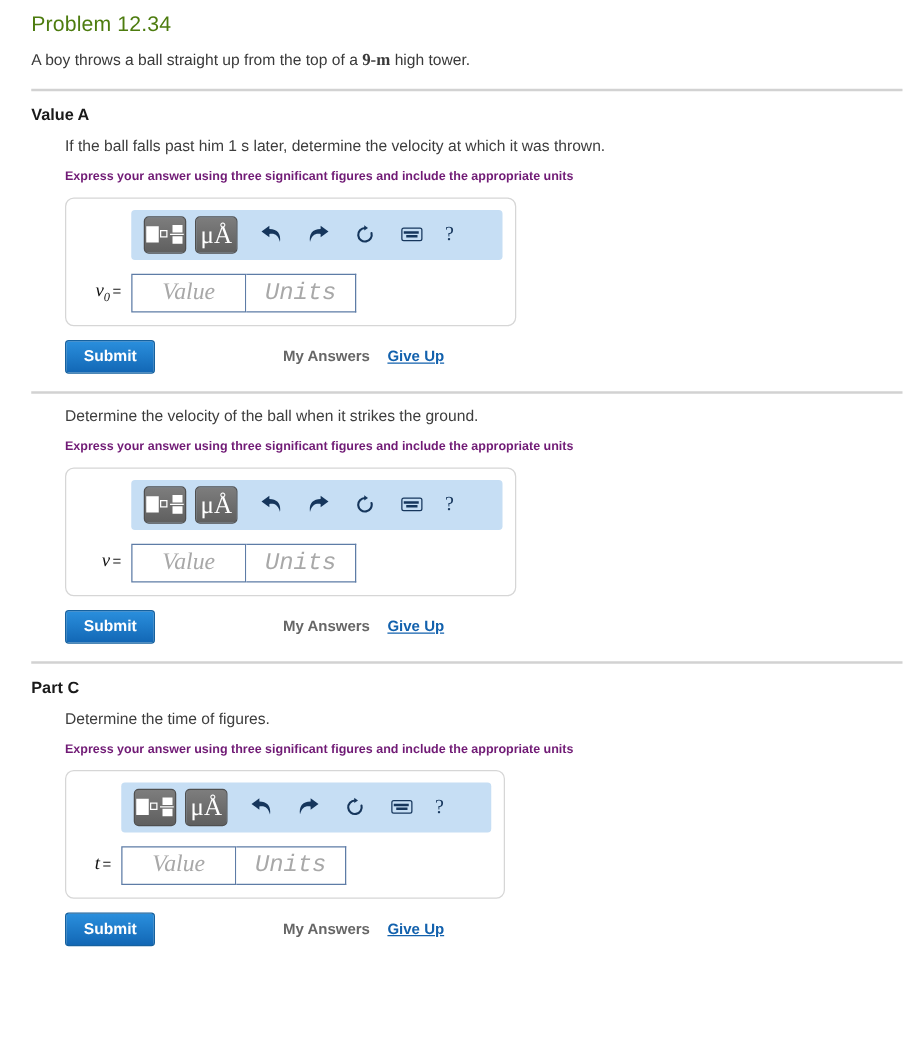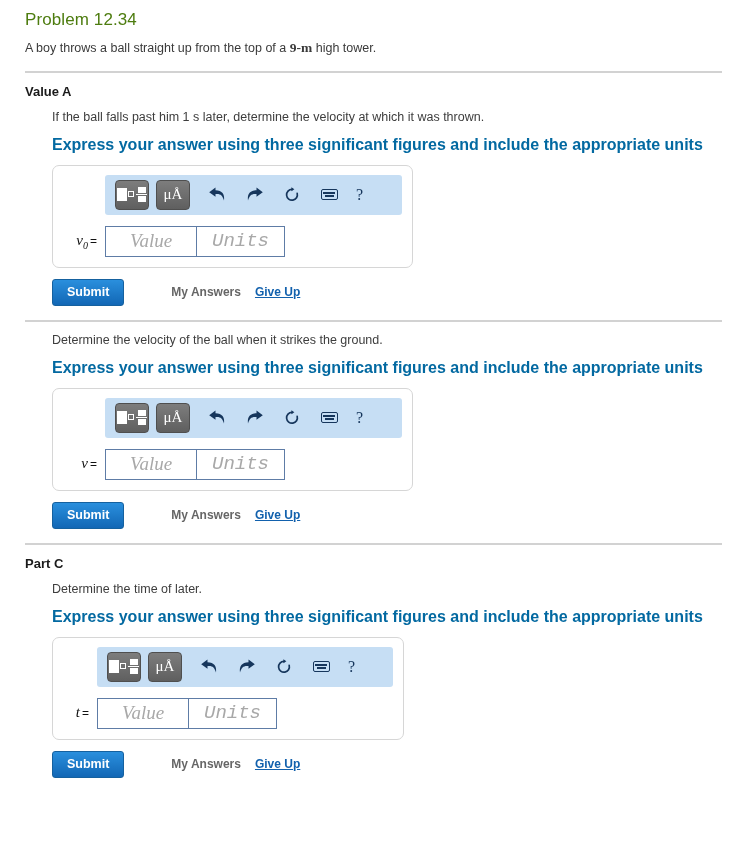--- a/index.html
+++ b/index.html
@@ -52,23 +52,23 @@
     font-weight: bold;
     color: #1a1a1a;
     padding: 11px 0 0 25px;
   }
   .part-question {
     font-size: 12.5px;
     color: #3d3d3d;
     padding: 11px 0 0 52px;
   }
   .part-instruction {
-    font-size: 16px;
+    font-size: 10px;
     font-weight: bold;
-    color: #0369a1;
+    color: #701a75;
     padding: 12px 0 0 52px;
   }
 
   
   .answer-box {
     margin: 11px 0 0 52px;
     border: 1px solid #d6d6d6;
     border-radius: 7px;
     background: #ffffff;
     padding: 9px 10px 10px 10px;
@@ -141,21 +141,21 @@
   }
   .tpl-ico .frac .bar {
     width: 11px; height: 1px;
     background: #ffffff;
     margin: 1px 0;
   }
 
   .mu-ico {
     color: #ffffff;
     font-family: "Liberation Serif", serif;
-    font-size: 15px;
+    font-size: 20px;
     line-height: 1;
   }
 
   .tb-icon {
     color: #16365c;
     display: flex;
     align-items: center;
     justify-content: center;
     cursor: pointer;
   }
@@ -250,21 +250,21 @@
     font-size: 12.5px;
     font-weight: bold;
     padding: 5px 14px 6px 14px;
     cursor: pointer;
     font-family: "Liberation Sans", sans-serif;
   }
   .my-answers {
     font-size: 12px;
     font-weight: bold;
     color: #666666;
-    margin-left: 47px;
+    margin-left: 102px;
     cursor: pointer;
   }
   .give-up {
     font-size: 12px;
     font-weight: bold;
     color: #1261ad;
     text-decoration: underline;
     margin-left: 14px;
     cursor: pointer;
   }
@@ -399,21 +399,21 @@
 
   <div class="submit-row">
     <div class="submit-btn">Submit</div>
     <div class="my-answers">My Answers</div>
     <div class="give-up">Give Up</div>
   </div>
 
   
   <div class="divider"></div>
   <div class="part-label">Part C</div>
-  <div class="part-question">Determine the time of later.</div>
+  <div class="part-question">Determine the time of figures.</div>
   <div class="part-instruction">Express your answer using three significant figures and include the appropriate units</div>
 
   <div class="answer-box narrow">
     <div class="toolbar">
       <div class="tb-btn tpl">
         <span class="tpl-ico">
           <span class="sq-solid"></span>
           <span class="col">
               <span class="sq-out"></span>
             </span>

